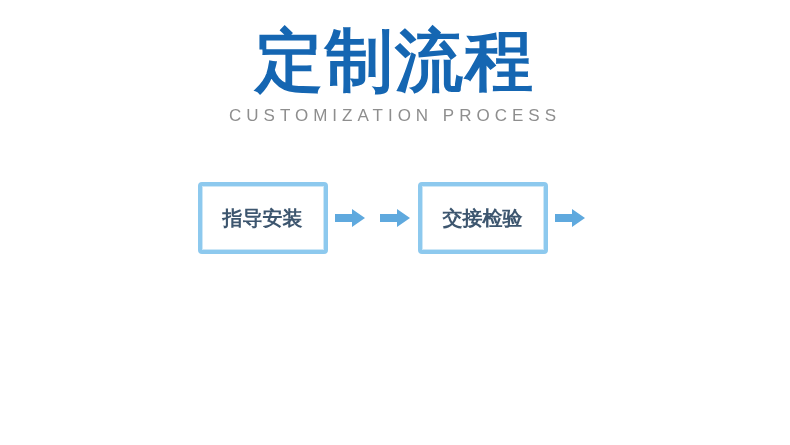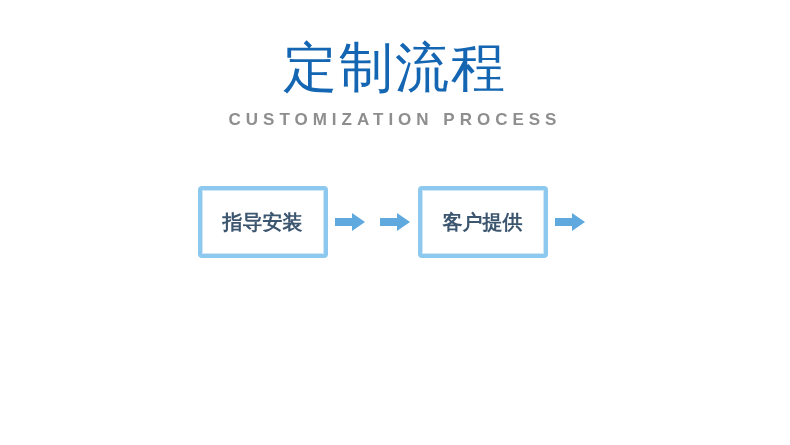--- a/index.html
+++ b/index.html
@@ -13,31 +13,31 @@
     width: 790px;
     height: 445px;
     background: #ffffff;
     overflow: hidden;
   }
   .header {
     text-align: center;
     padding-top: 24px;
   }
   .title {
-    margin: 16px;
-    font-size: 54px;
+    margin: 2px;
+    font-size: 68px;
     line-height: 1.0;
-    font-weight: 400;
+    font-weight: 700;
     letter-spacing: 2px;
     color: #1566b2;
   }
   .subtitle {
     margin-top: 12px;
     font-size: 17px;
-    font-weight: 700;
+    font-weight: 400;
     letter-spacing: 5px;
     color: #8e8e8e;
   }
   .flow {
     margin-top: 56px;
   }
   .flow-row {
     display: flex;
     justify-content: center;
     align-items: center;
@@ -92,21 +92,21 @@
       <div class="arrow-cell">
         <svg width="30" height="18" viewBox="0 0 30 18" aria-hidden="true">
           <path d="M0 5 H17 V0 L30 9 L17 18 V13 H0 Z" fill="#5fa9de"></path>
         </svg>
       </div>
       <div class="arrow-cell">
         <svg width="30" height="18" viewBox="0 0 30 18" aria-hidden="true">
           <path d="M0 5 H17 V0 L30 9 L17 18 V13 H0 Z" fill="#5fa9de"></path>
         </svg>
       </div>
-      <div class="step-box">客户提供</div>
+      <div class="step-box">交接检验</div>
       <div class="arrow-cell">
         <svg width="30" height="18" viewBox="0 0 30 18" aria-hidden="true">
           <path d="M0 5 H17 V0 L30 9 L17 18 V13 H0 Z" fill="#5fa9de"></path>
         </svg>
       </div>
     </div>
 
   </div>
 </div>
 

